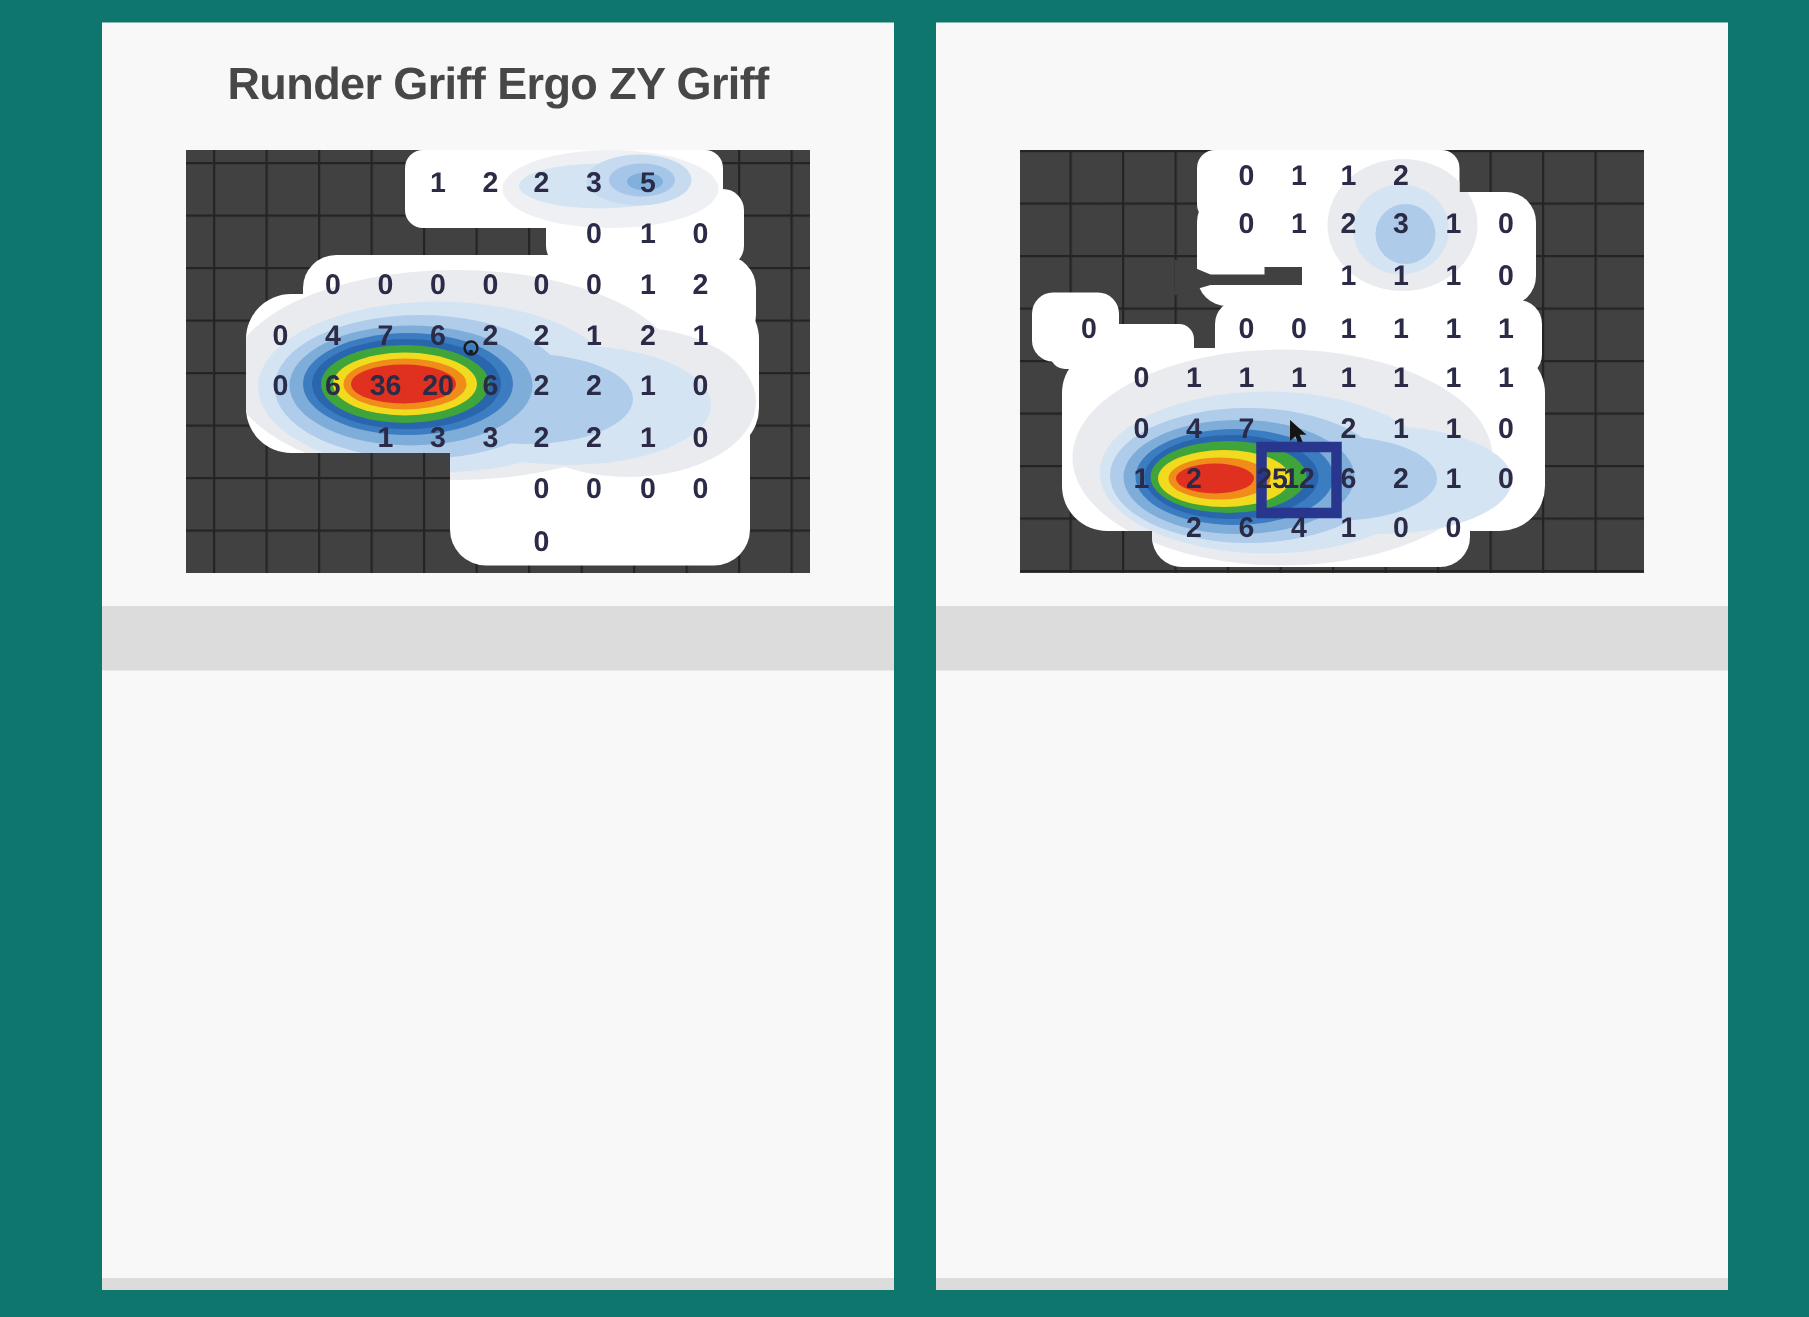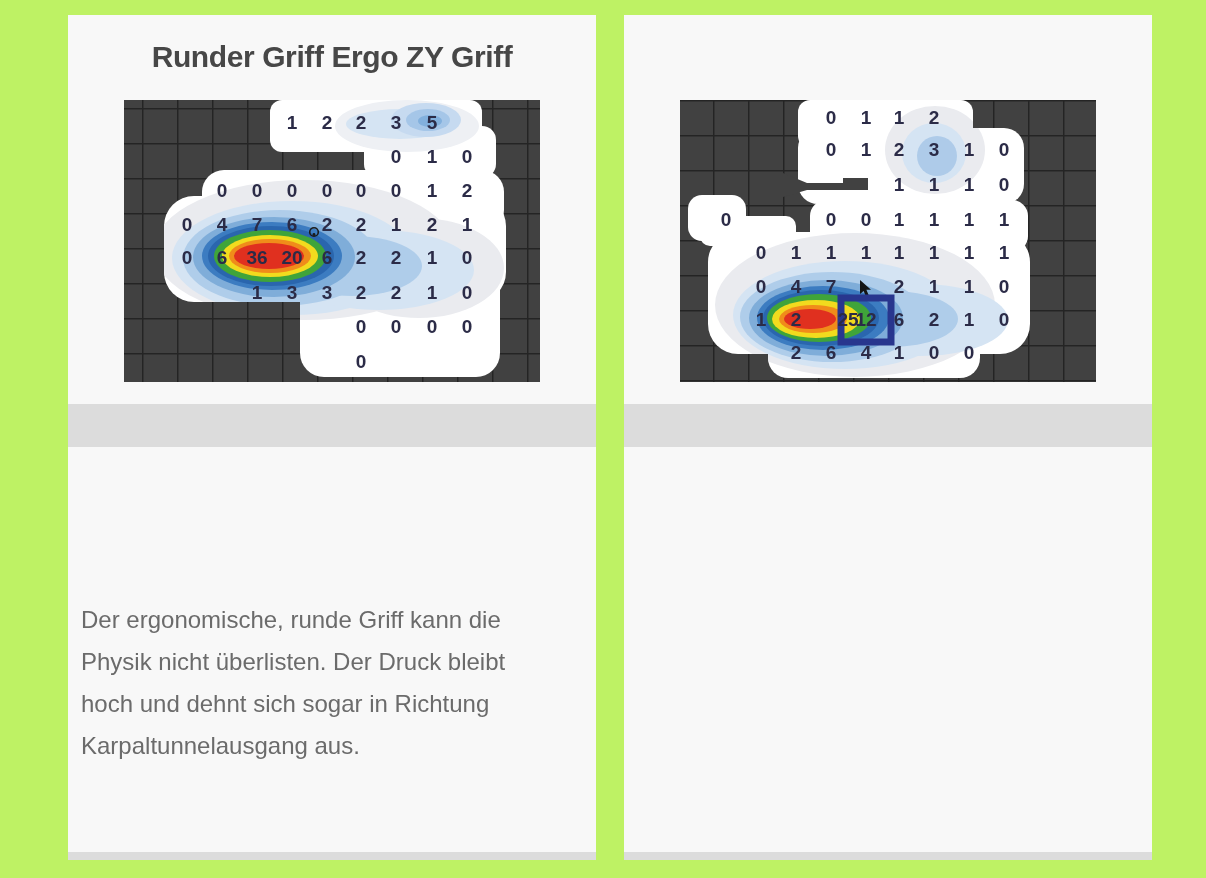--- a/index.html
+++ b/index.html
@@ -1,16 +1,16 @@
 <!DOCTYPE html>
 <html><head>
 <meta charset="utf-8">
 <style>
   html,body{margin:0;padding:0;background:#ffffff;font-family:"Liberation Sans",sans-serif;}
-  .stage{position:relative;width:1206px;height:878px;background:#bef264;overflow:hidden;}
+  .stage{position:relative;width:1206px;height:878px;background:#0f766e;overflow:hidden;}
   .panel{position:absolute;top:15px;width:528px;height:845px;background:#f8f8f8;}
   .panel-left{left:68px;}
   .panel-right{left:624px;}
   .card-title{position:absolute;top:22px;left:0;width:100%;margin:0;text-align:center;
     font-size:30px;font-weight:bold;color:#474747;letter-spacing:-0.4px;line-height:40px;}
   .map{position:absolute;left:56px;top:85px;width:416px;height:282px;}
   .map svg{position:absolute;left:0;top:0;}
   .numbers{position:absolute;left:0;top:0;width:416px;height:282px;}
   .num{position:absolute;transform:translate(-50%,-50%);font-size:19px;font-weight:bold;
     color:#2b2b47;white-space:nowrap;}
@@ -119,24 +119,20 @@
           <span class="num" style="left: 343px; top: 193px;">0</span>
           <span class="num" style="left: 237px; top: 227px;">0</span>
           <span class="num" style="left: 272px; top: 227px;">0</span>
           <span class="num" style="left: 308px; top: 227px;">0</span>
           <span class="num" style="left: 343px; top: 227px;">0</span>
           <span class="num" style="left: 237px; top: 262px;">0</span>
         </div>
     </div>
 
     <div class="divider"></div>
-    <p class="desc">Der ergonomische, runde Griff kann die
-Physik nicht überlisten. Der Druck bleibt
-hoch und dehnt sich sogar in Richtung
-Karpaltunnelausgang aus.</p>
     <div class="bottom-strip"></div>
   </section>
 
   <section class="panel panel-right">
 
     <div class="map">
       <svg viewBox="0 0 416 282" width="416" height="282">
         <defs>
           <pattern id="gridR" width="35" height="35" patternUnits="userSpaceOnUse" patternTransform="translate(33,0)">
             <rect width="35" height="35" fill="#414141"></rect>

